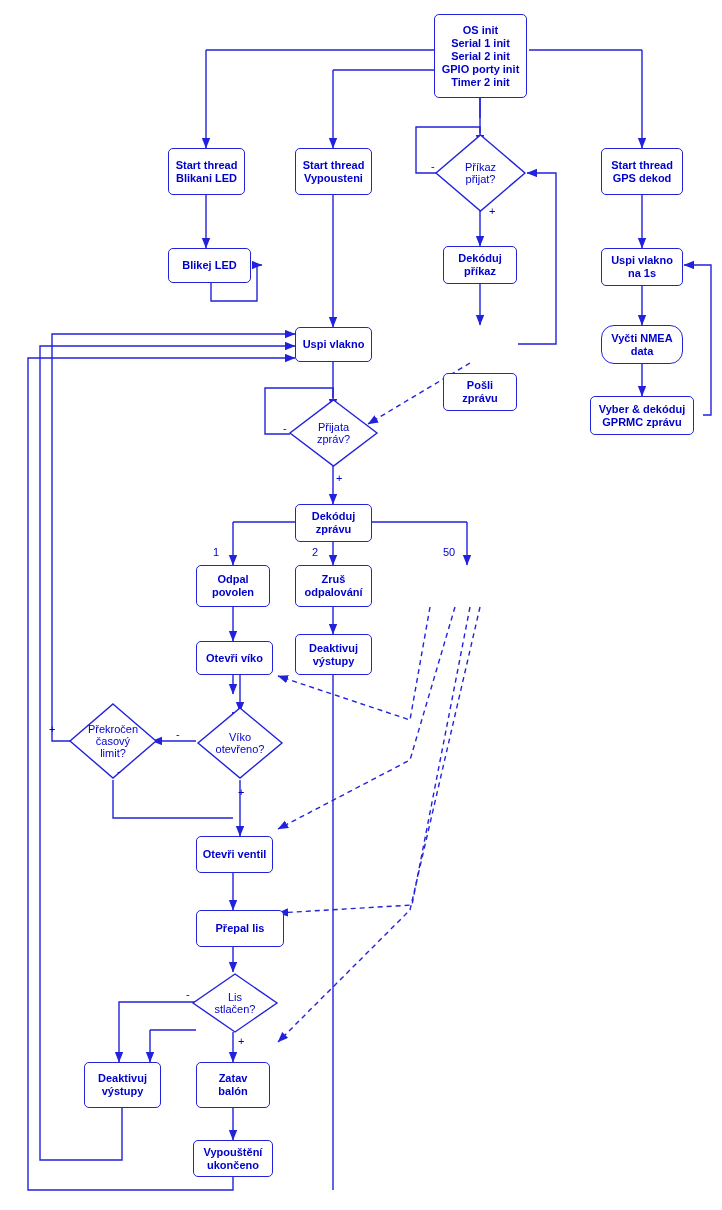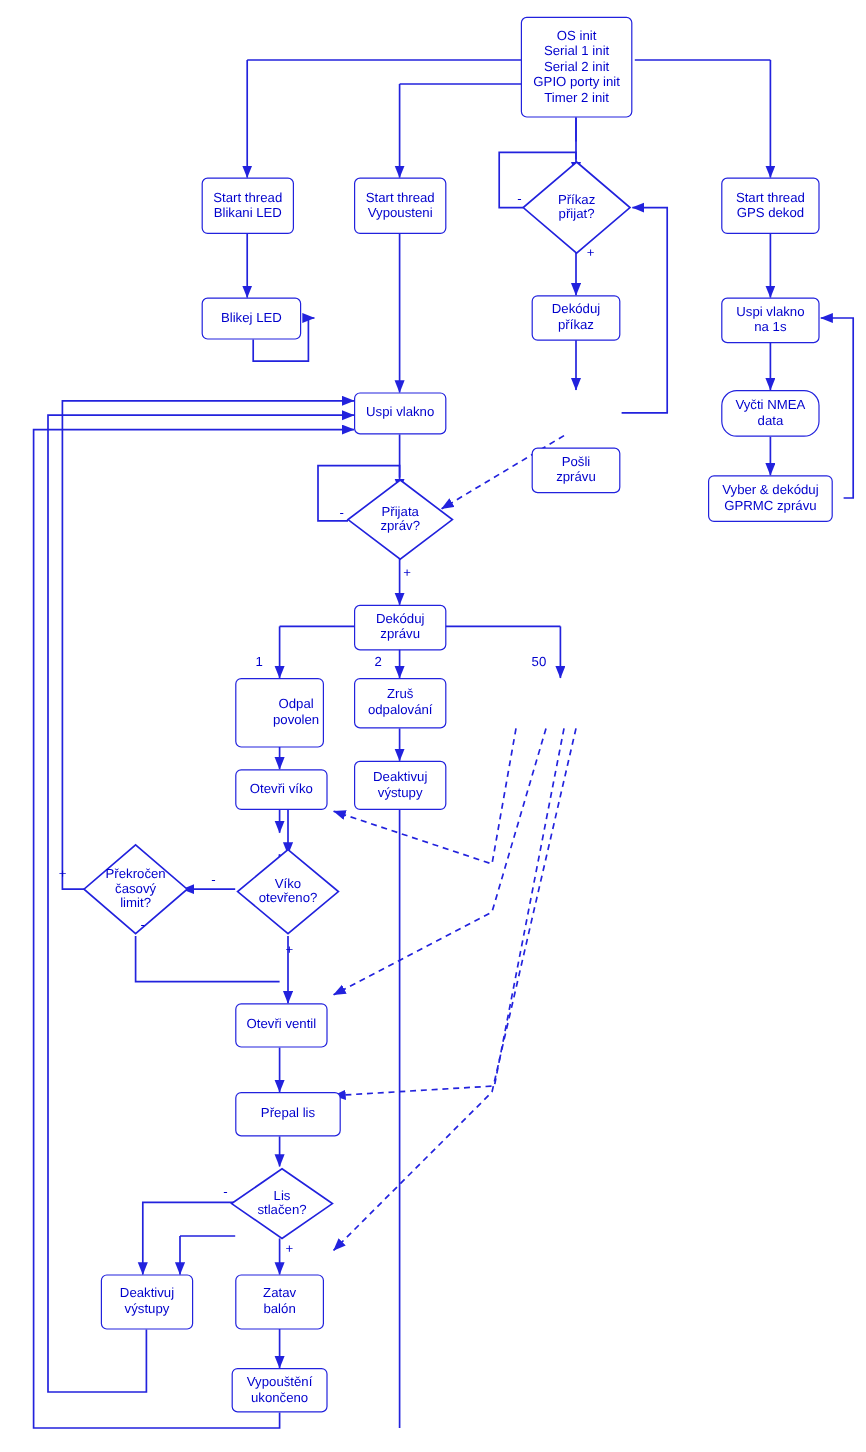--- a/index.html
+++ b/index.html
@@ -36,20 +36,21 @@
   }
   .node.box {
     border: 1.4px solid #2222dd;
     border-radius: 5px;
     background: #ffffff;
   }
   .node.box span {
     display: block;
     padding: 0 3px;
     white-space: pre-line;
+    font-weight: bold;
   }
   .node.diamond {
     background: transparent;
   }
   .diamond .dshape {
     position: absolute;
     left: 0; top: 0;
     width: 100%; height: 100%;
   }
   .diamond .dlabel {
@@ -239,21 +240,21 @@
   <div class="node box" style="left:590px; top:396px; width:104px; height:39px;">
     <span>Vyber &amp; dekóduj
 GPRMC zprávu</span>
   </div>
 
   <div class="node box" style="left:295px; top:504px; width:77px; height:38px;">
     <span>Dekóduj
 zprávu</span>
   </div>
 
-  <div class="node box" style="left:196px; top:565px; width:74px; height:58px;justify-content:flex-end;">
+  <div class="node box" style="left:196px; top:565px; width:74px; height:42px;">
     <span>Odpal
 povolen</span>
   </div>
 
   <div class="node box" style="left:295px; top:565px; width:77px; height:42px;">
     <span>Zruš
 odpalování</span>
   </div>
 
 

